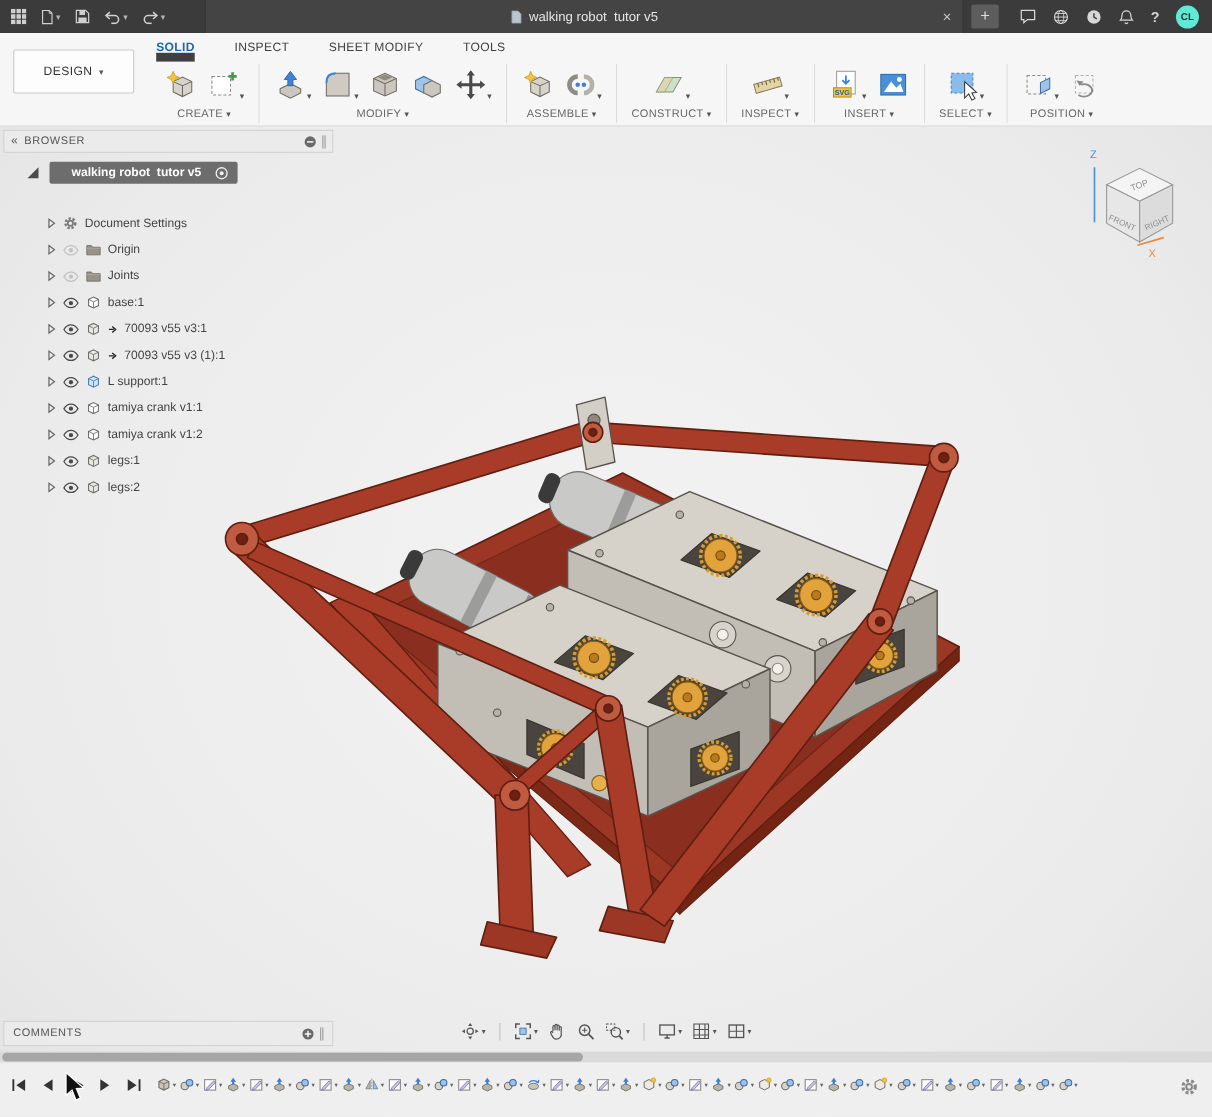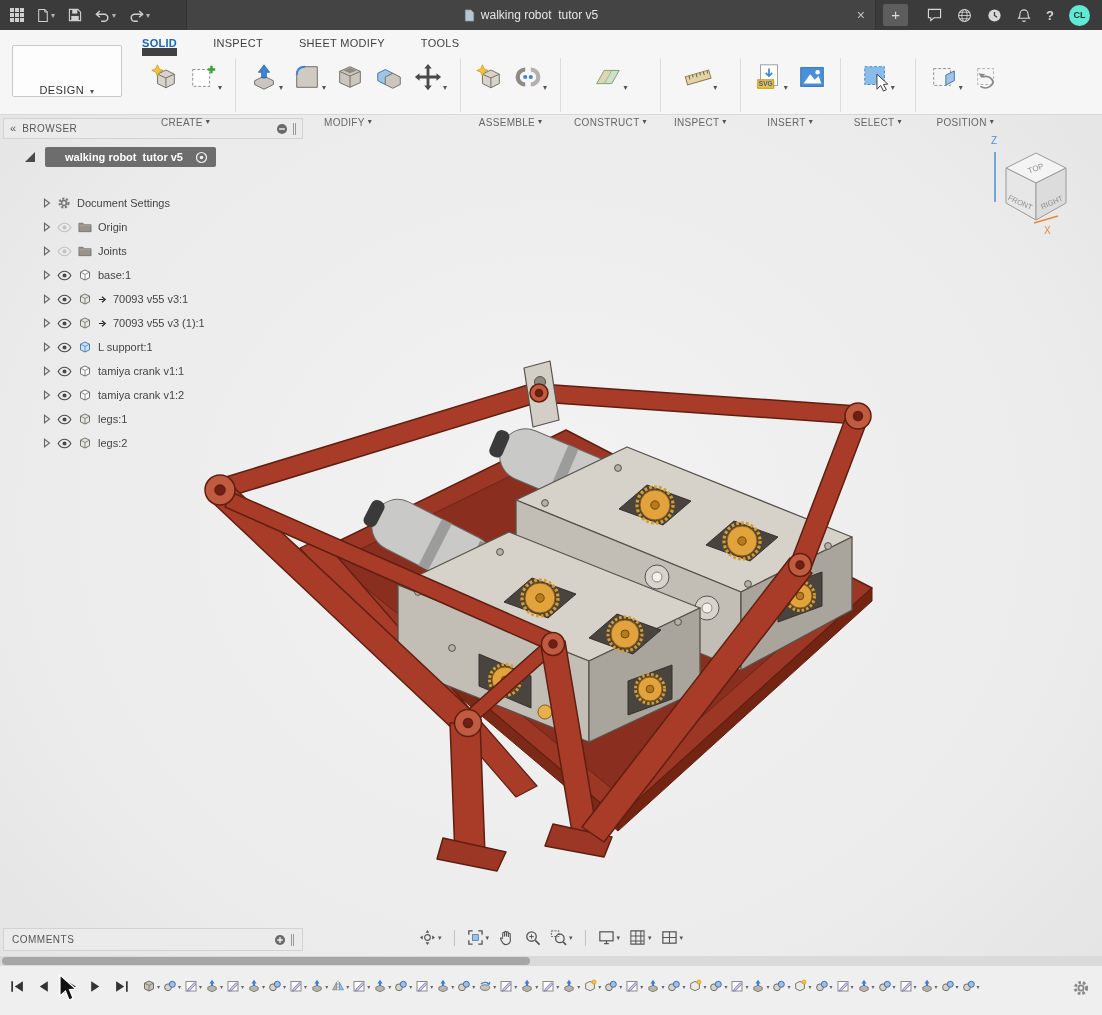--- a/index.html
+++ b/index.html
@@ -16,31 +16,31 @@
   .doc-tab{flex:1;position:relative;height:30px;display:flex;align-items:center;justify-content:center;gap:6px;background:#444;border-left:1px solid #333;border-right:1px solid #333}
   .doc-title{color:#e6e6e6;font-size:12px;white-space:pre}
   .doc-close{position:absolute;right:10px;color:#c0c0c0;font-size:14px;line-height:1;cursor:default}
   .new-tab{width:25px;height:22px;margin:0 7px;background:#5d5d5d;color:#ddd;text-align:center;line-height:21px;border-radius:2px;font-size:15px}
   .tb-right{display:flex;align-items:center;gap:15px;padding:0 12px}
   .help-q{color:#d8d8d8;font-size:13px;font-weight:bold}
   .avatar{width:21px;height:21px;border-radius:50%;background:#5eead4;color:#333;font-size:9px;font-weight:bold;display:flex;align-items:center;justify-content:center}
 
   
   .ribbon{position:absolute;top:30px;left:0;right:0;height:85px;background:#f6f6f6;border-bottom:1px solid #d8d8d8;z-index:10}
-  .design-btn{position:absolute;left:12px;top:15px;width:110px;height:52px;background:#fdfdfd;border:1px solid #c9c9c9;border-radius:2px;display:flex;align-items:flex-end;justify-content:center;gap:6px;font-size:11px;color:#333;letter-spacing:.4px}
+  .design-btn{position:absolute;left:12px;top:15px;width:110px;height:40px;background:#fdfdfd;border:1px solid #c9c9c9;border-radius:2px;display:flex;align-items:center;justify-content:center;gap:6px;font-size:11px;color:#333;letter-spacing:.4px}
   .caret{font-size:8px;color:#555}
   .ribbon-tabs{position:absolute;left:142px;top:0;height:26px;display:flex;gap:36px;align-items:center}
   .rtab{font-size:11px;color:#3f3f3f;letter-spacing:.3px;height:26px;line-height:26px}
   .rtab.active{color:#1766b8;font-weight:bold;border-bottom:8px solid #404040}
   .ribbon-groups{position:absolute;left:136px;top:26px;right:0;height:58px;display:flex;align-items:flex-start}
   .rgroup{display:flex;flex-direction:column;align-items:center;padding:0 13px}
   .rg-icons{height:42px;display:flex;align-items:center;gap:9px}
   .ribbon-icon{display:flex;align-items:flex-end}
   .ribbon-icon svg{width:30px;height:30px}
-  .rg-label{font-size:10px;color:#666;margin-top:19px;display:flex;gap:3px;letter-spacing:.3px}
+  .rg-label{font-size:10px;color:#666;margin-top:0;display:flex;gap:3px;align-items:center;letter-spacing:.3px}
   .rg-divider{width:1px;background:#dcdcdc;height:54px;margin-top:2px}
 
   
   .canvas{position:absolute;top:115px;left:0;right:0;bottom:0;background:radial-gradient(ellipse at 50% 45%,#f3f3f3 0%,#ebebeb 70%,#e3e3e3 100%);z-index:1}
   .model{position:absolute;left:0;top:0;width:1102px;height:1015px;z-index:2;pointer-events:none}
   .viewcube{position:absolute;left:982px;top:128px;width:118px;height:112px;z-index:5}
 
   
   .browser{position:absolute;left:3px;top:118px;width:300px;z-index:6}
   .browser-header{height:21px;background:rgba(235,235,235,.95);border:1px solid #d2d2d2;display:flex;align-items:center;padding:0 6px;gap:6px}

